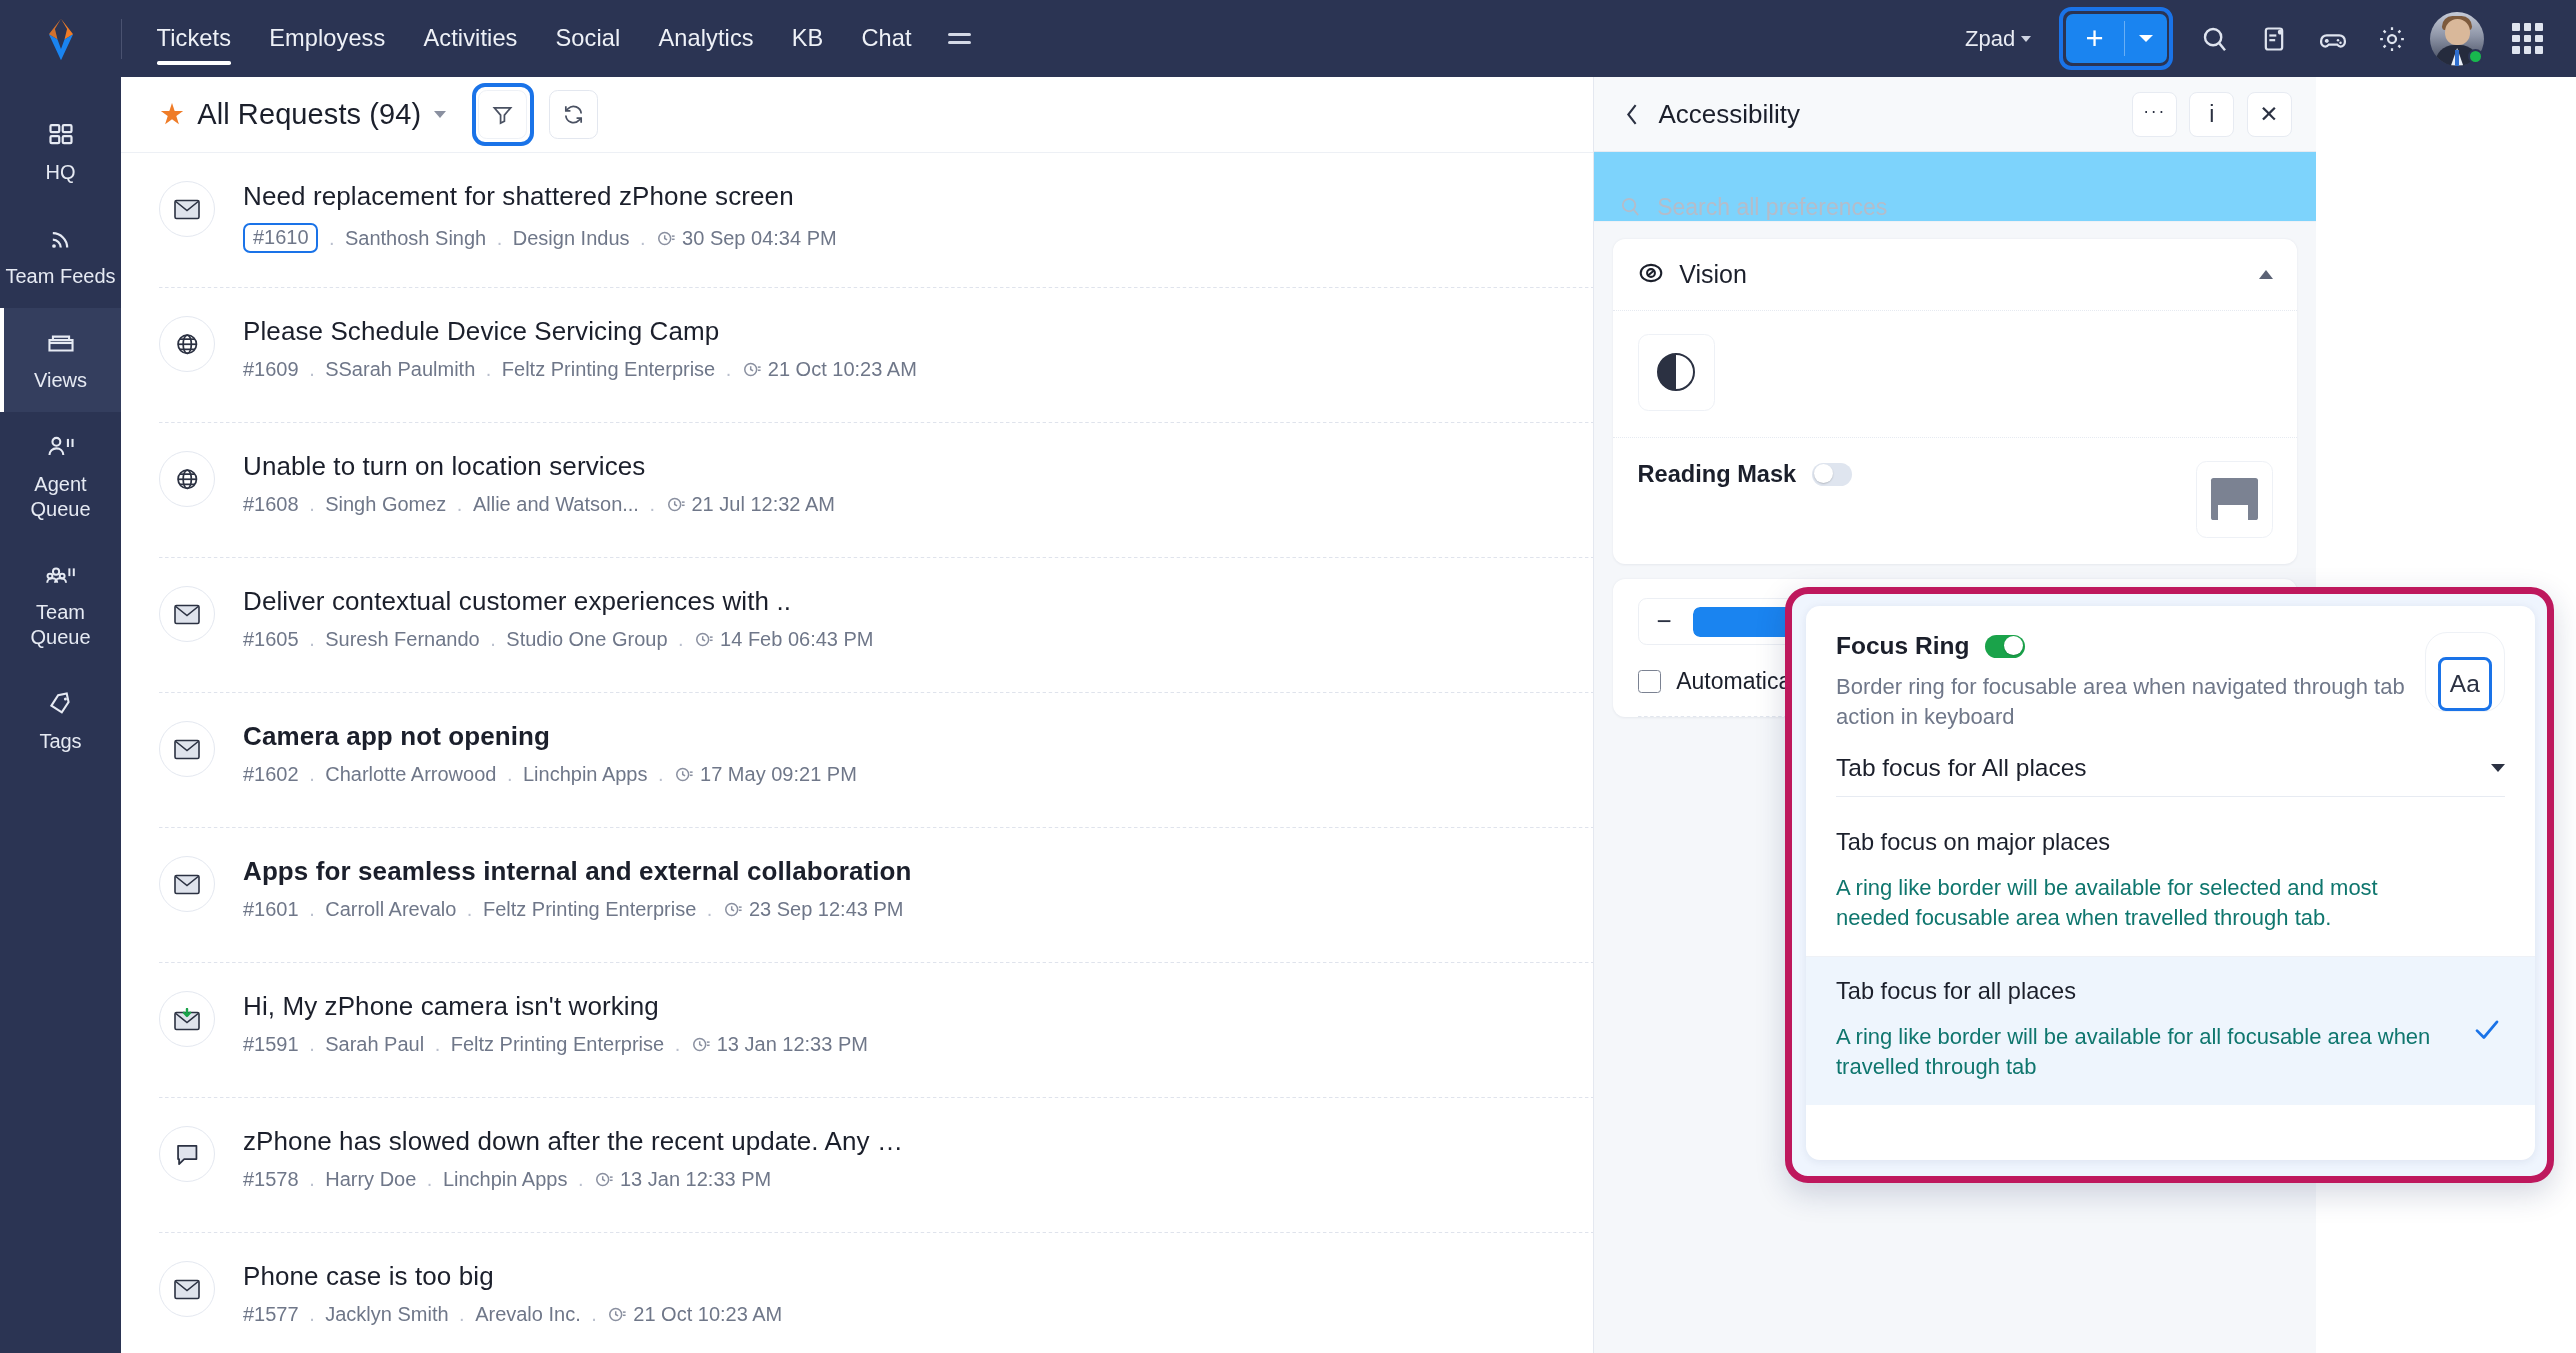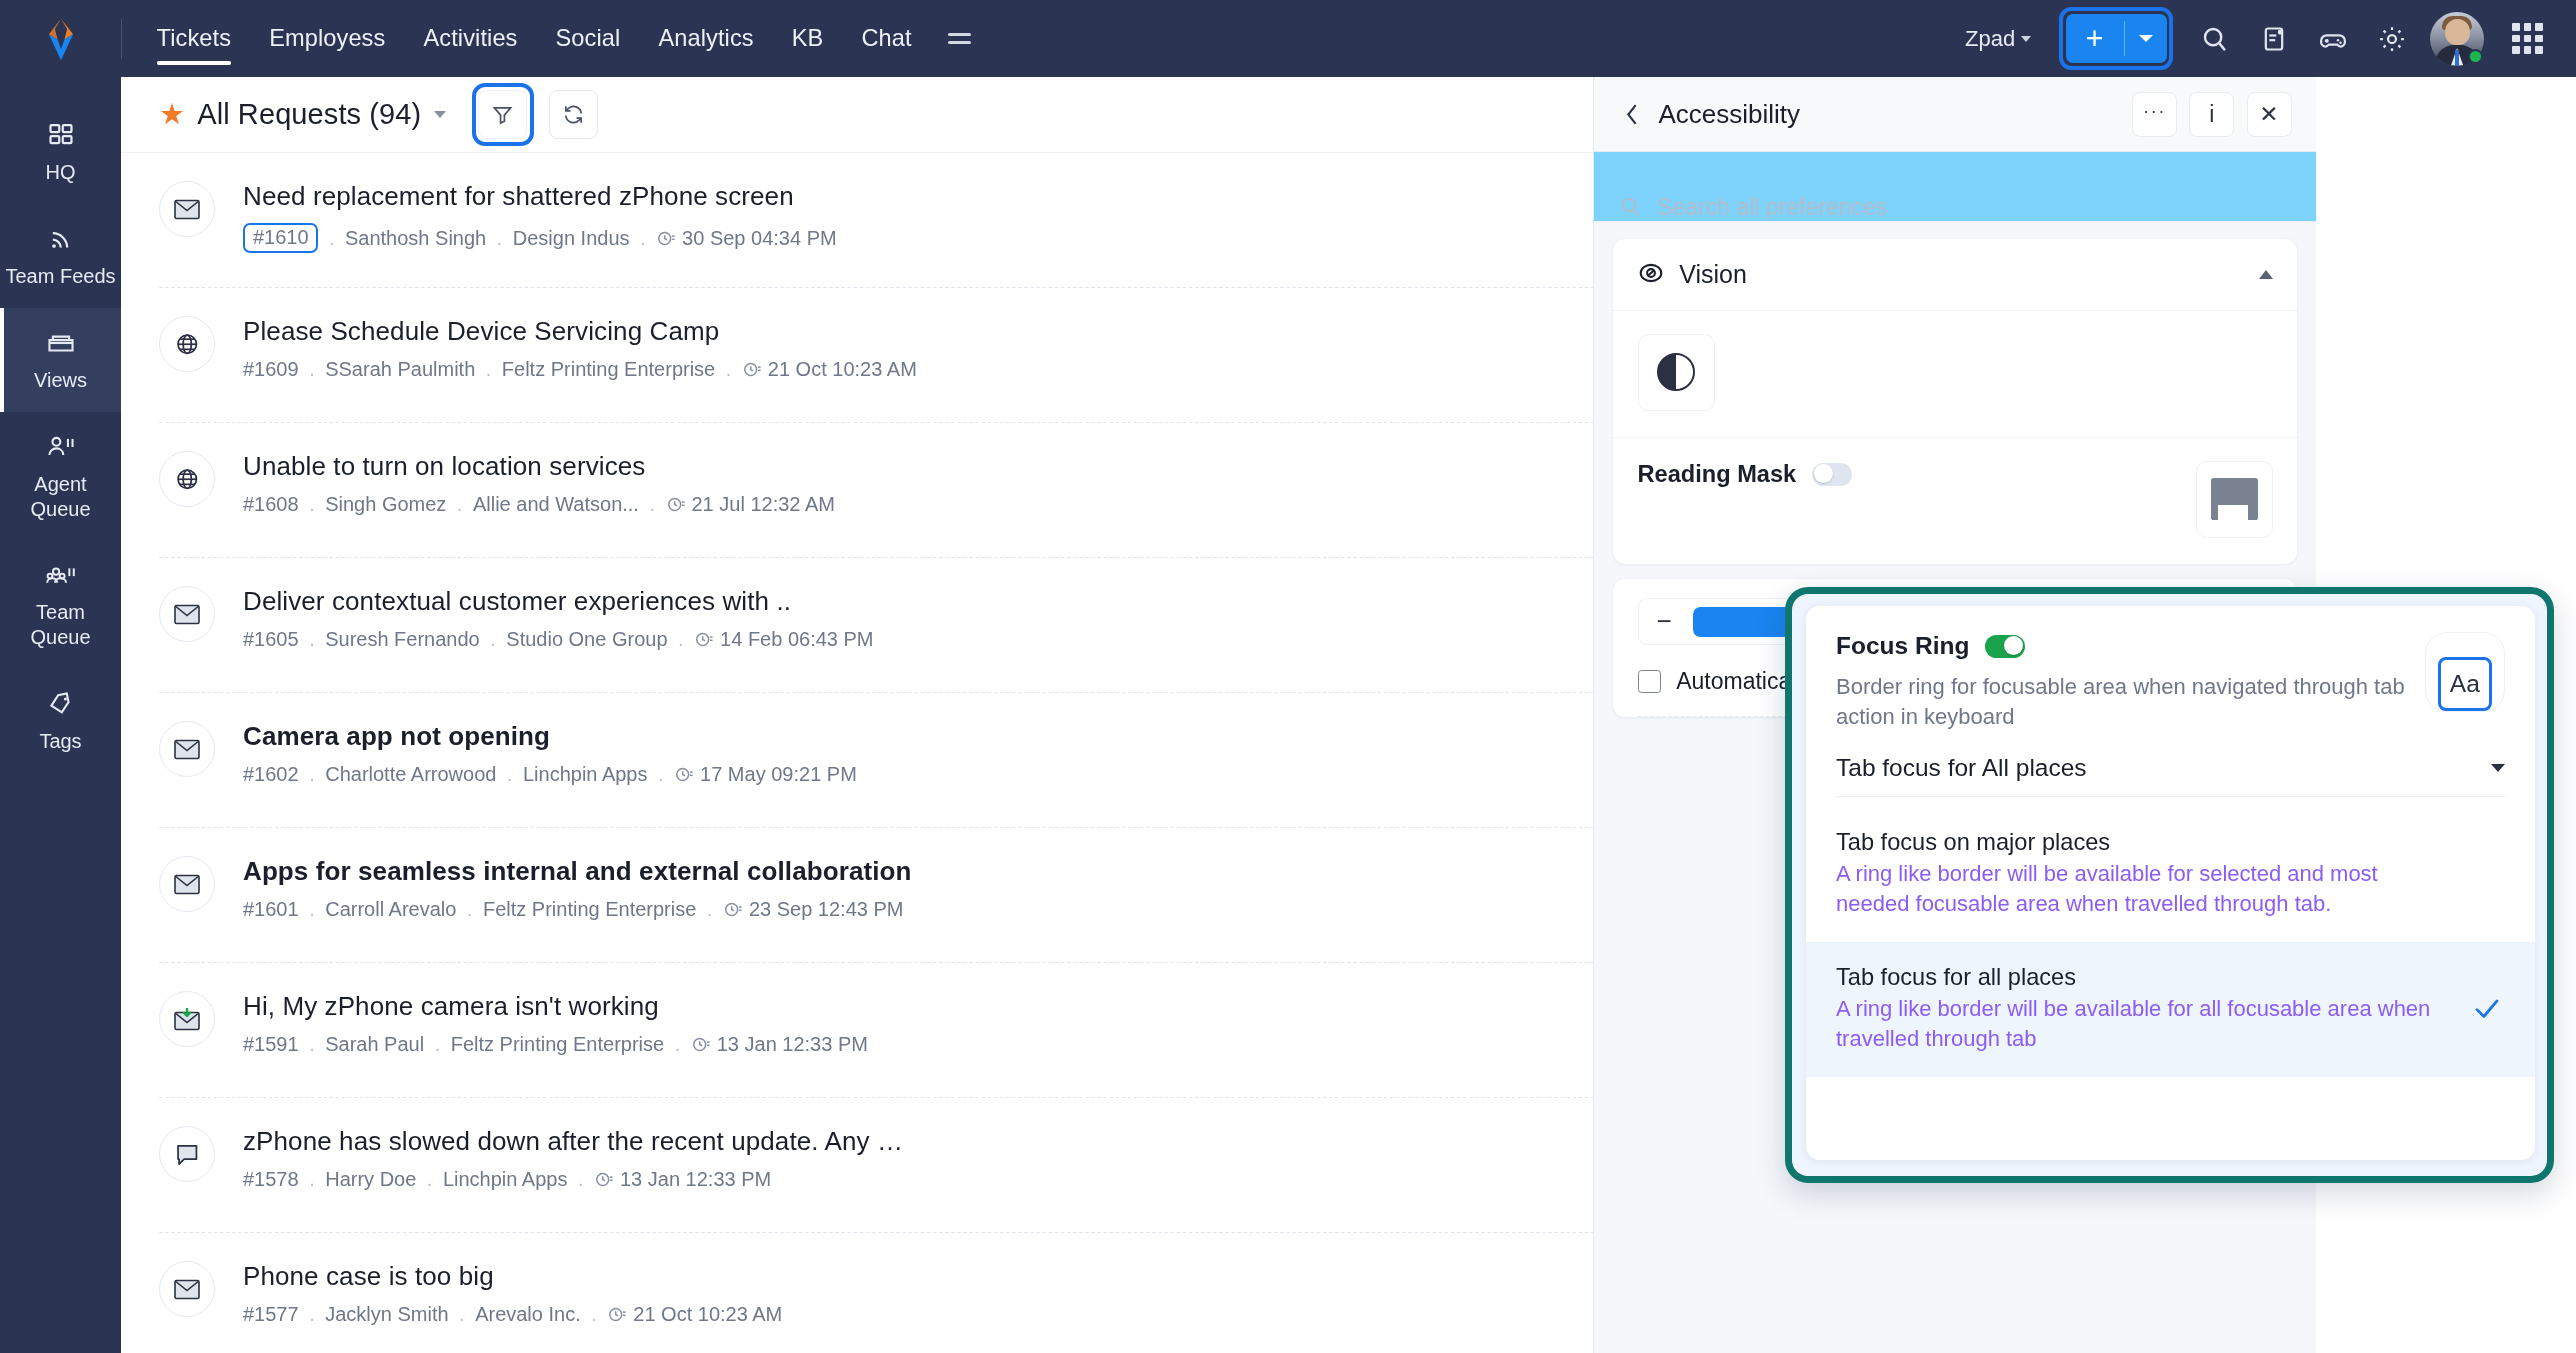--- a/index.html
+++ b/index.html
@@ -166,40 +166,40 @@
   .fill { position:absolute; left:0; top:0; bottom:0; width: 47%; background:#1a84f0; border-radius: 7px; }
   .knob { position:absolute; top:7px; left:43.5%; width: 2.6px; height:15.7px; background:#cfe2fb; box-shadow: 4.4px 0 0 #cfe2fb; }
   .check-row { display:flex; align-items:center; padding: 23px 24.5px 21px; }
   .checkbox { width: 23px; height: 23px; border:1.7px solid #7b8292; border-radius: 3.5px; }
   .check-label { margin-left: 15.7px; font-size: 23px; color:#1b1f2b; }
   .dotted-sep { margin: 0 24.5px; height:0.9px; background-image: linear-gradient(to right, #e2e6ee 55%, rgba(255,255,255,0) 0%); background-size: 6.1px 0.9px; background-repeat: repeat-x; }
 
   
   .modal {
     position:absolute; left: 1785px; top: 587px; width: 769px; height: 596px;
-    border: 7px solid #0f766e; border-radius: 23px; background: #eff5fe;
+    border: 7px solid #be185d; border-radius: 23px; background: #eff5fe;
     box-shadow: 0 10.5px 30px rgba(20,40,90,.18);
     overflow: hidden;
   }
   .modal-inner { position:absolute; left: 14px; top: 12.2px; right: 12.2px; bottom: 15.7px; background:#fff; border-radius: 14px; box-shadow: 0 1.7px 8.7px rgba(20,40,90,.08); overflow:hidden; }
   .m-pref { display:flex; padding: 26px 30px 7px; }
   .m-main { flex:1; padding-right: 17.5px; }
   .m-title { font-size: 24.5px; font-weight: 700; color:#1b1f2b; }
   .m-desc { margin-top: 11.4px; font-size: 22px; line-height: 30px; color:#6f7789; }
   .aa-preview { width: 80px; height: 80px; border:0.9px solid #eef1f6; border-radius: 22px; display:flex; align-items:flex-end; justify-content:center; flex:0 0 80px; }
   .aa-box { width: 54px; height: 54px; border: 3.5px solid #1a73e8; border-radius: 7.9px; display:flex; align-items:center; justify-content:center; font-size: 24.5px; color:#2b3142; }
   .m-select { margin: 15.7px 30px 0; padding-bottom: 14px; border-bottom: 1.7px solid #e7ebf2; display:flex; align-items:center; cursor:pointer; }
   .m-select-val { font-size: 24.5px; color:#1b1f2b; flex:1; }
   .m-caret { width:0;height:0;border-left:7px solid transparent;border-right:7px solid transparent;border-top:8.7px solid #2b3142; }
   .m-options { margin-top: 10.5px; }
   .m-opt { padding: 21px 30px 23px; display:flex; align-items:flex-start; cursor:pointer; border-bottom:0.9px solid #eef1f6; }
   .m-opt.selected { background:#eef5fd; border-bottom: none; }
   .m-opt-main { flex:1; padding-right: 17.5px; }
   .m-opt-title { font-size: 23.6px; color:#1b1f2b; }
-  .m-opt-desc { margin-top: 3px; font-size: 22px; line-height: 30px; color:#8b5cf6; }
+  .m-opt-desc { margin-top: 17px; font-size: 22px; line-height: 30px; color:#0f766e; }
   .m-check { flex:0 0 35px; display:flex; align-items:center; justify-content:center; align-self:center; }
 </style>
 </head>
 <body>
 
 <div id="app">
 
   <div class="topbar">
     <div class="logo-wrap">
       <div class="logo">

